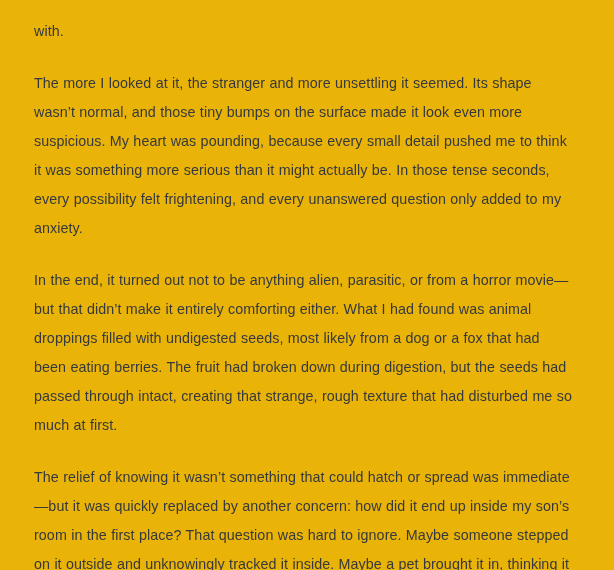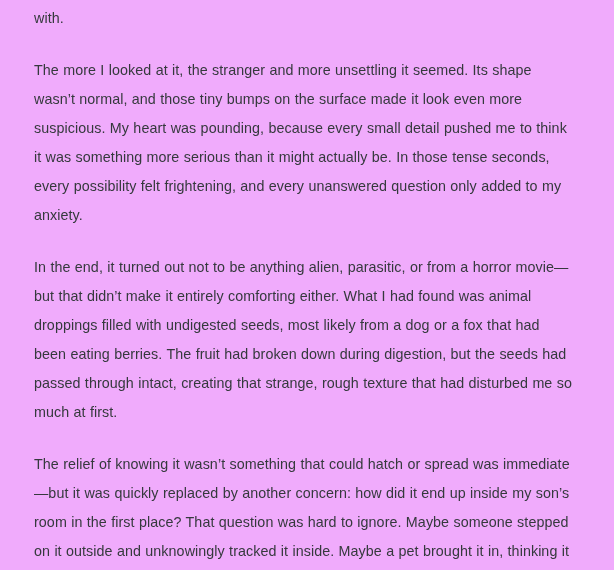--- a/index.html
+++ b/index.html
@@ -11,23 +11,23 @@
     height: 570px;
     background: #ffffff;
     font-family: "Liberation Sans", sans-serif;
     color: #2f3337;
     overflow: hidden;
   }
   .page {
     position: relative;
     width: 614px;
     height: 570px;
-    background: #f0abfc;
+    background: #eab308;
     box-sizing: border-box;
-    padding: 0 40px 0 34px;
+    padding: 13px 40px 0 34px;
   }
   .article {
     padding-top: 4px;
   }
   .para {
     font-size: 14.3px;
     line-height: 29px;
     color: #35393d;
     margin: 0 0 23px 0;
     text-align: left;

